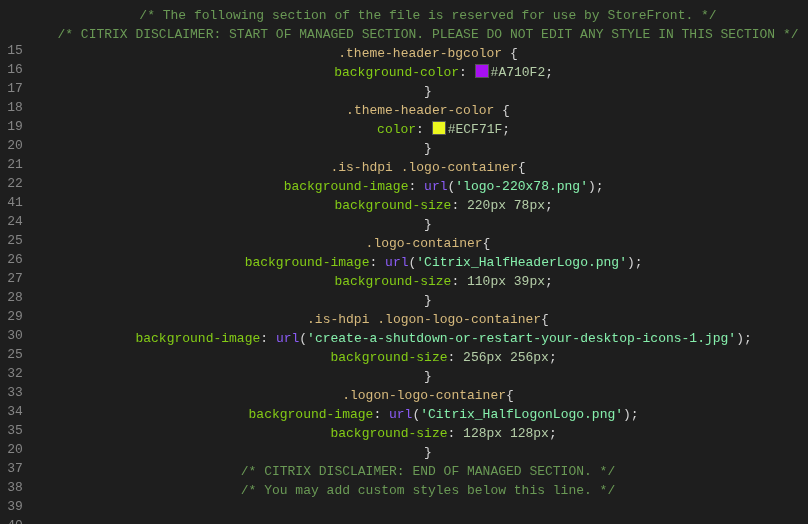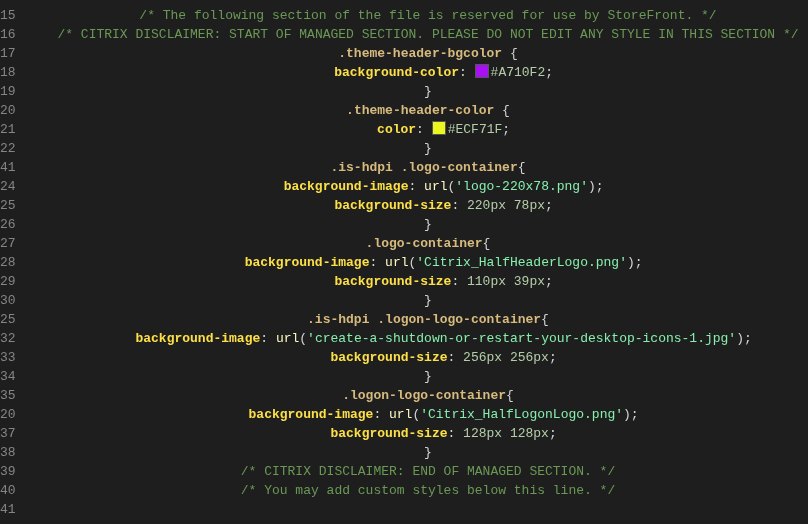--- a/index.html
+++ b/index.html
@@ -11,47 +11,48 @@
     color: #d4d4d4;
     overflow: hidden;
   }
   .editor {
     display: flex;
     width: 808px;
     height: 524px;
   }
   .gutter {
     width: 30px;
-    text-align: left;
+    text-align: center;
     color: #858585;
     padding-top: 6px;
     padding-right: 6px;
     user-select: none;
     flex-shrink: 0;
+    margin-top: 35px;
   }
   .gutter div {
     height: 19px;
   }
   .code {
     padding-top: 6px;
     padding-left: 12px;
     white-space: pre;
     flex: 1;
   }
   .line {
     height: 19px;
     text-align: center;
   }
   .cmt { color: #6a9955; }
-  .sel { color: #d7ba7d; font-weight: bold; }
-  .prop { color: #fde047; font-weight: bold; }
+  .sel { color: #d7ba7d; }
+  .prop { color: #84cc16; }
   .punc { color: #d4d4d4; }
   .val { color: #b5cea8; }
   .str { color: #86efac; }
-  .fn  { color: #fef9c3; }
+  .fn  { color: #8b5cf6; }
   .swatch {
     display: inline-block;
     width: 12px;
     height: 12px;
     border: 1px solid #555;
     vertical-align: -2px;
     margin-right: 2px;
   }
 </style>
 </head>

